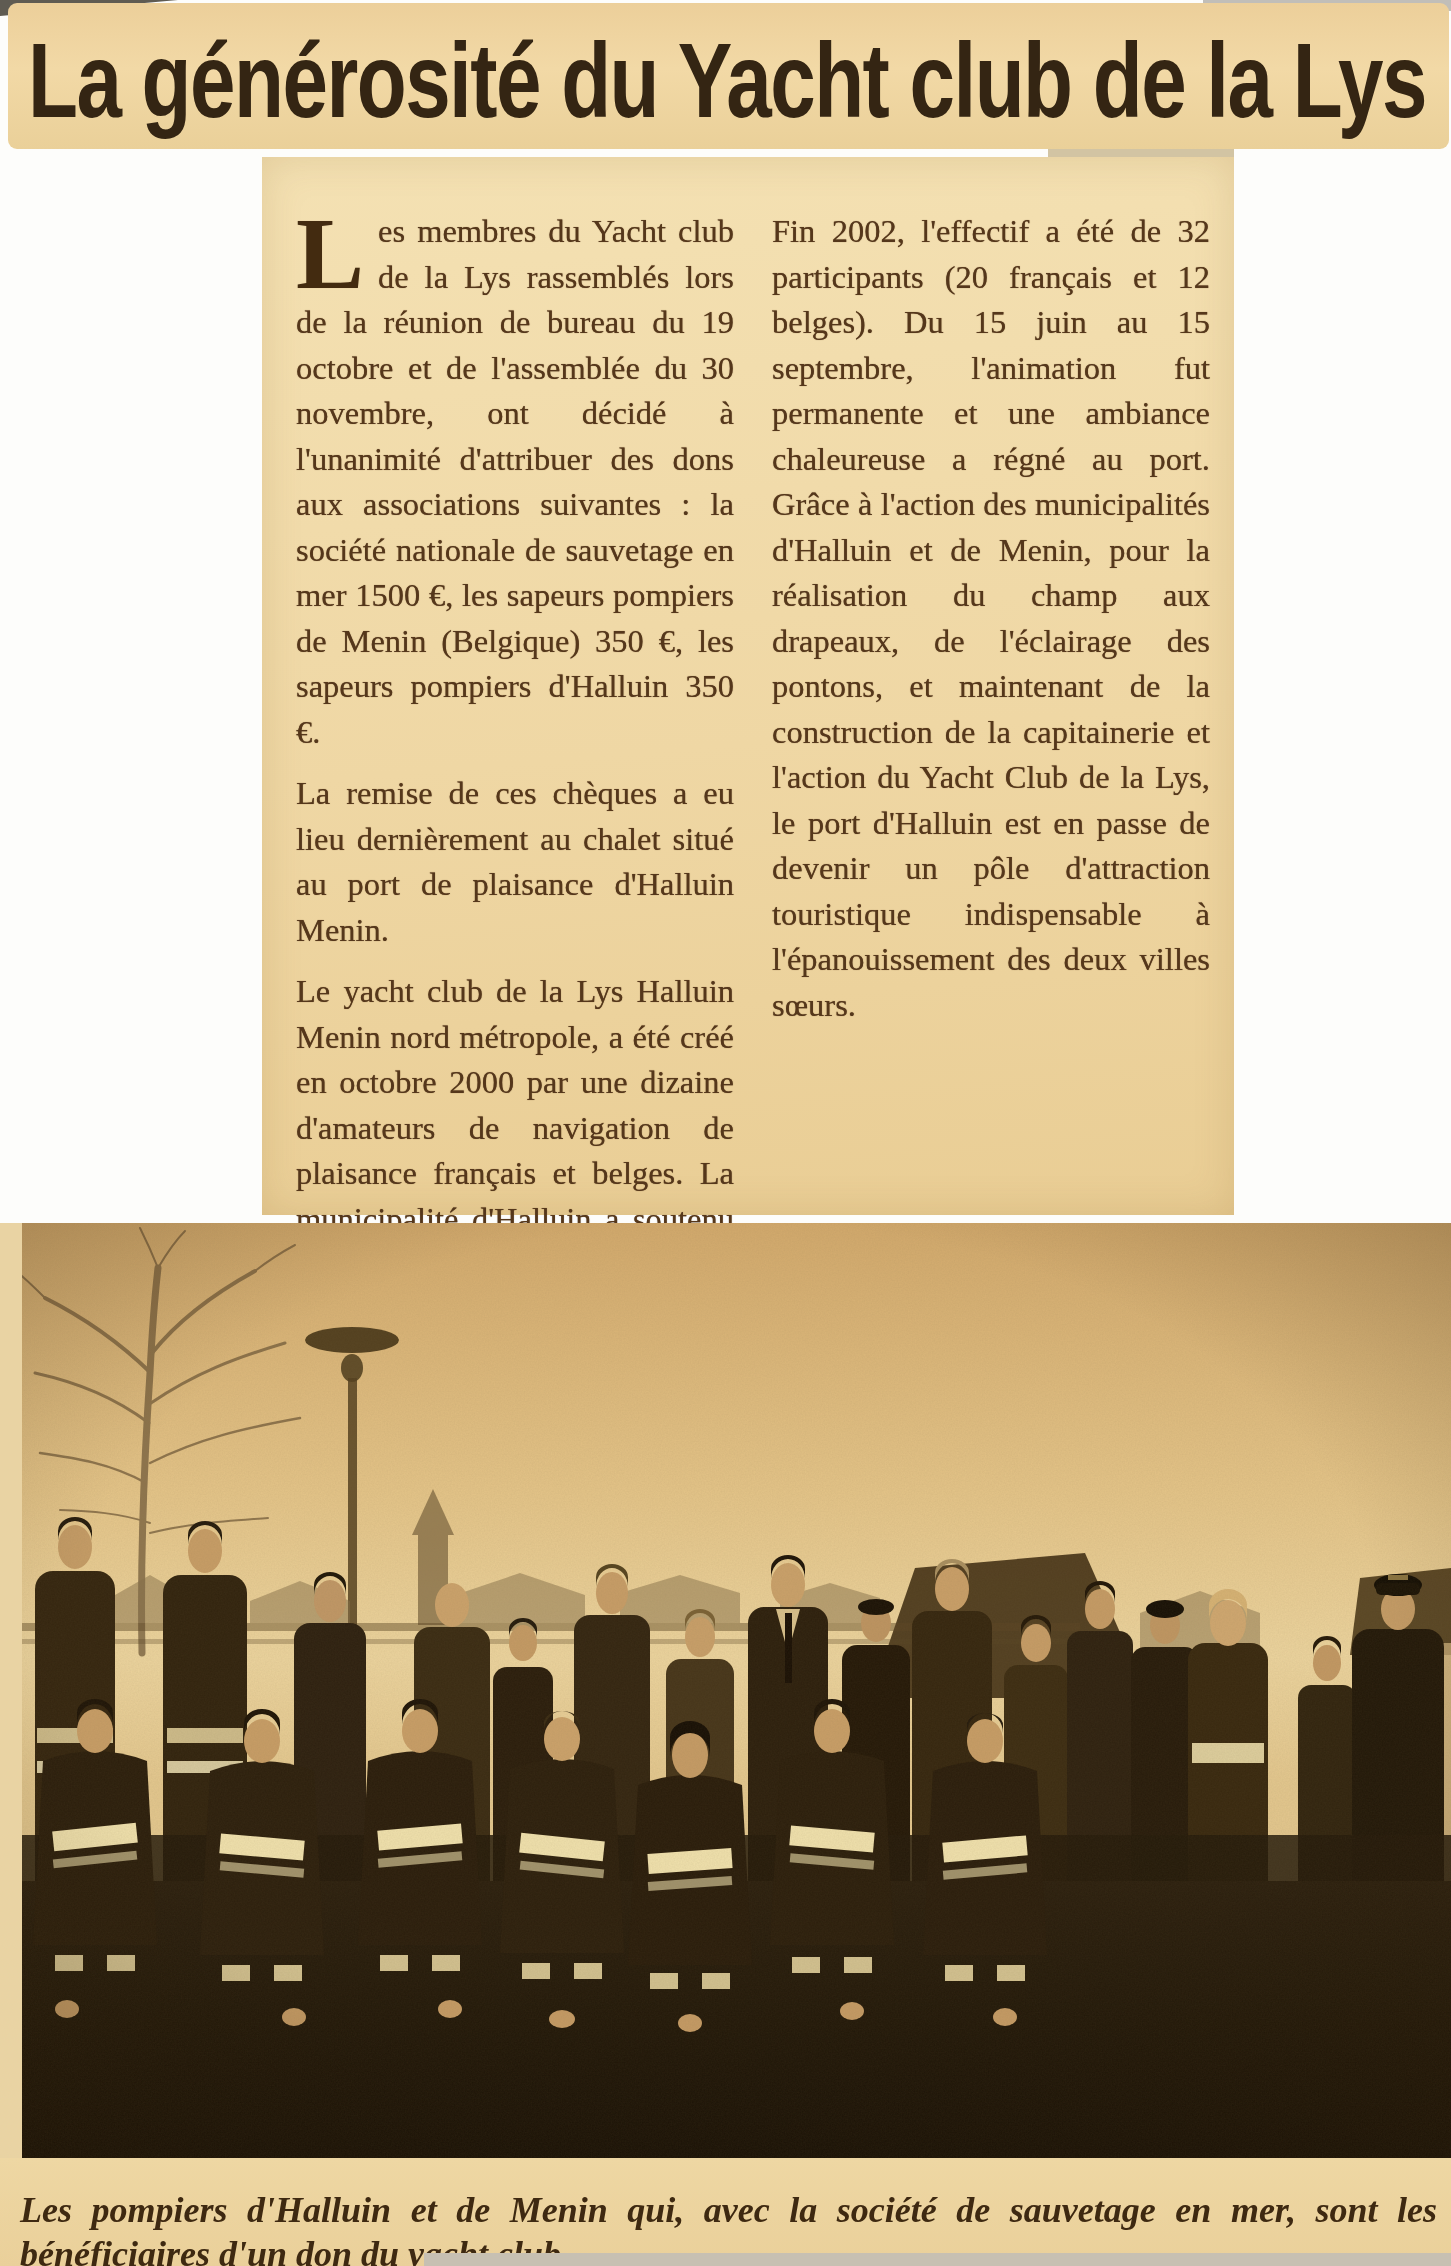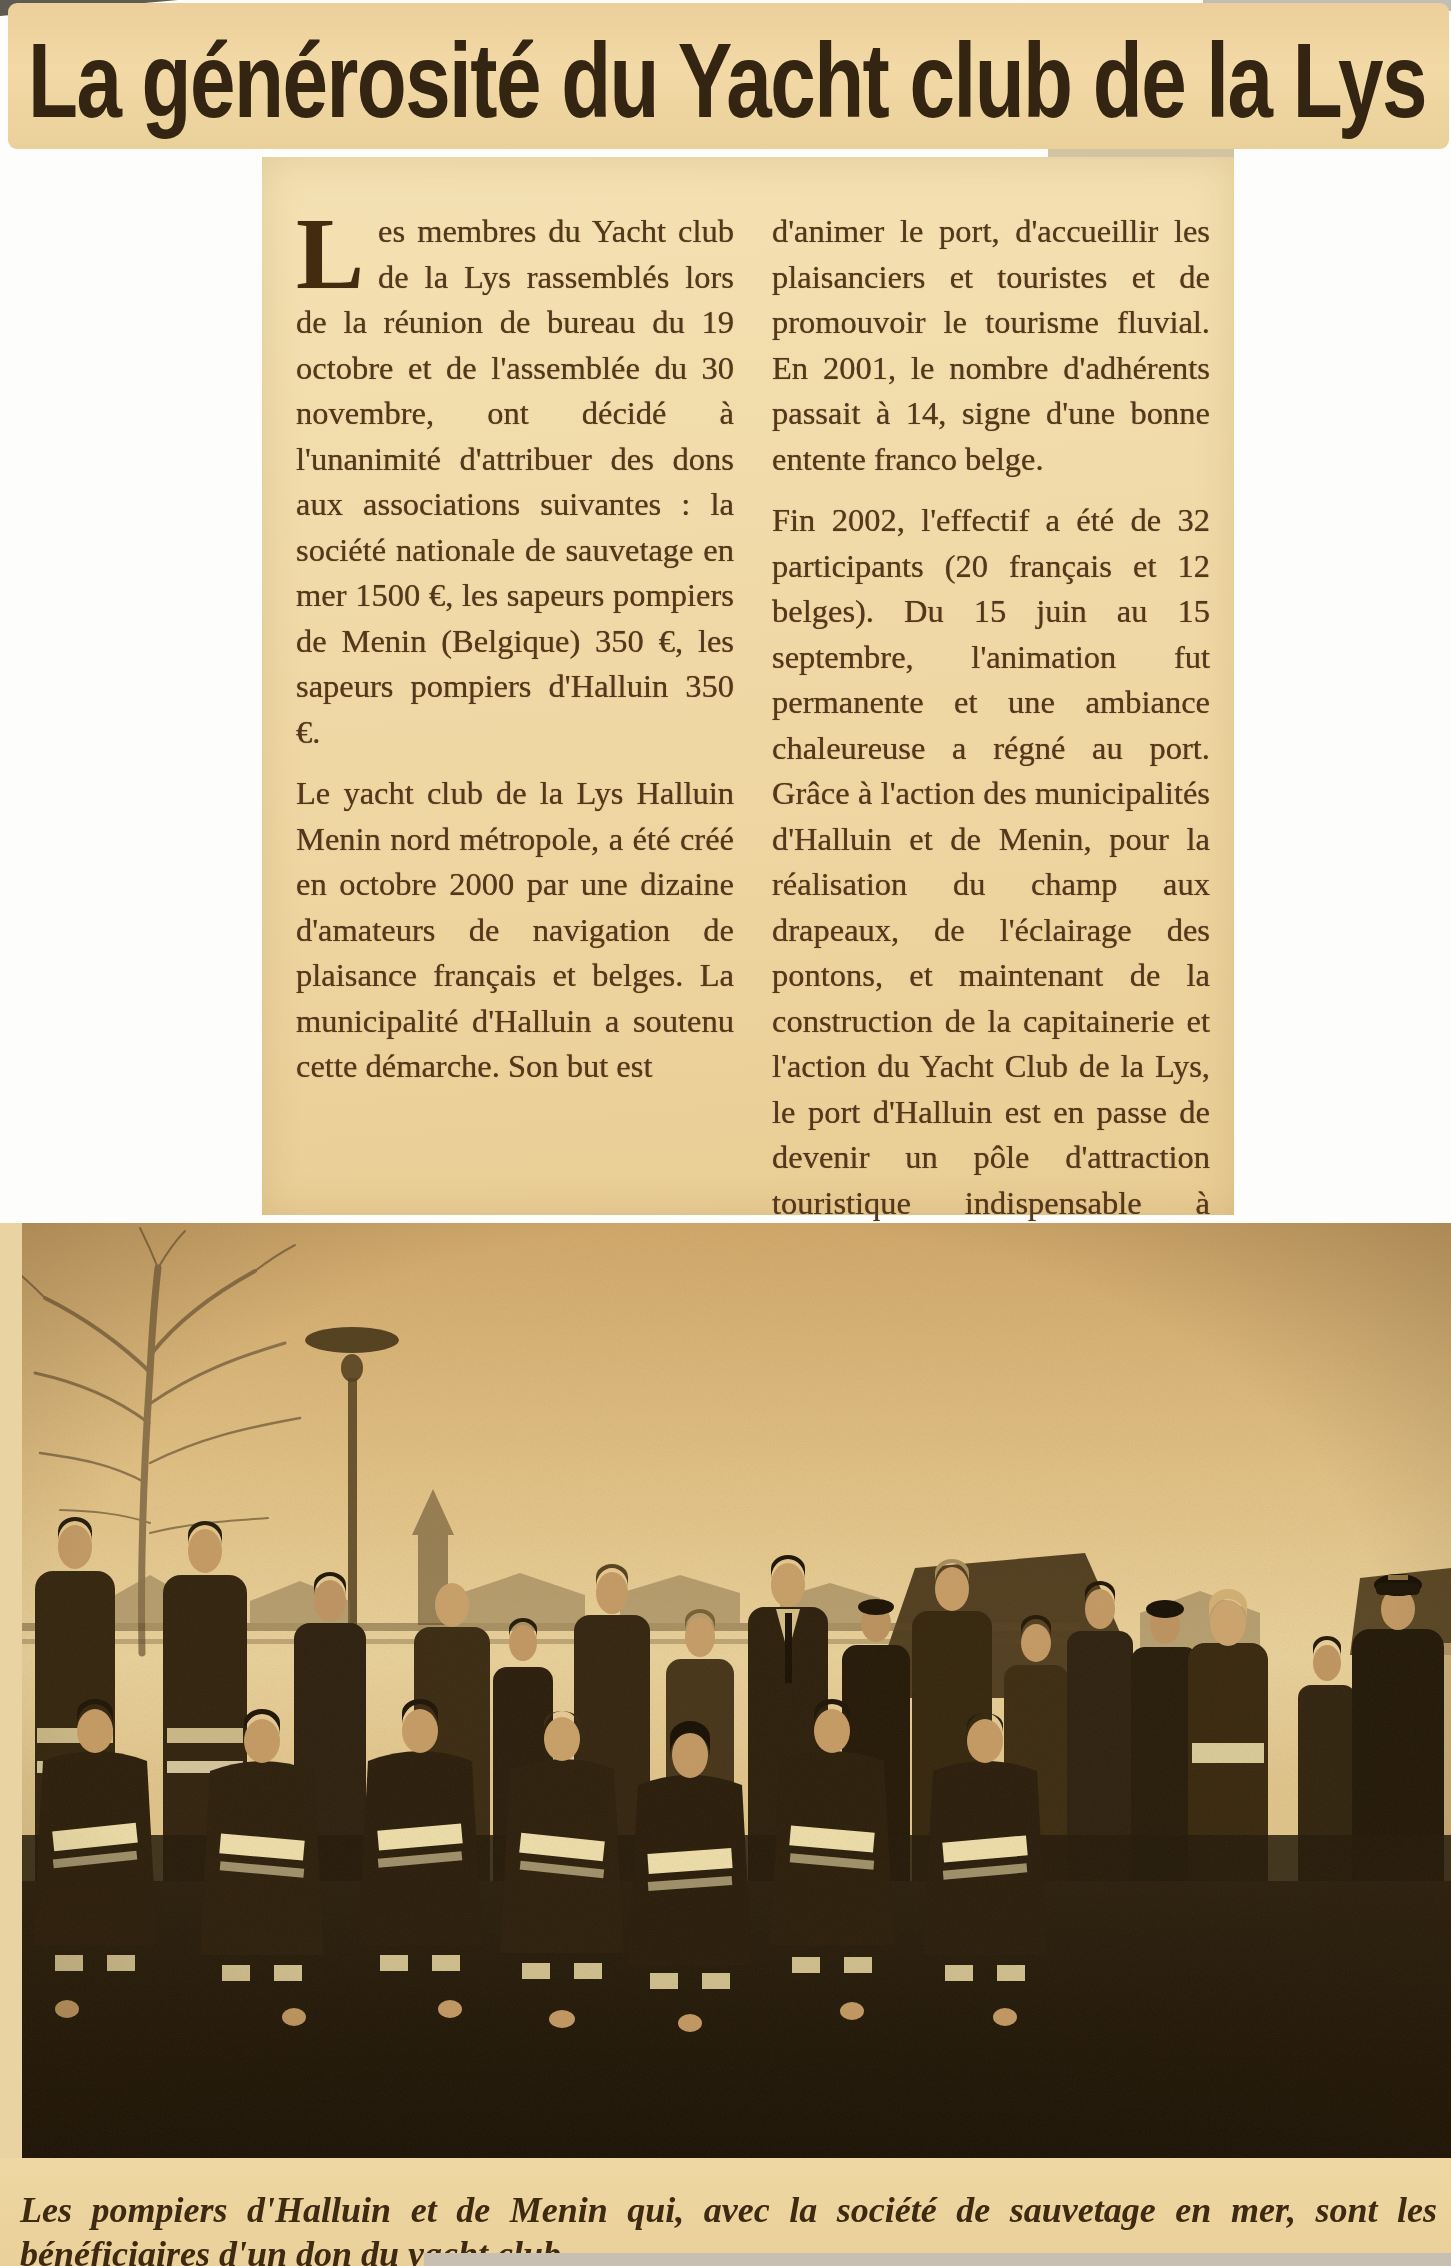--- a/index.html
+++ b/index.html
@@ -50,24 +50,24 @@
     <svg class="headline-svg" viewBox="0 0 1441 146" preserveAspectRatio="none">
       <text x="20" y="114" font-size="106" textLength="1398" lengthAdjust="spacingAndGlyphs">La générosité du Yacht club de la Lys</text>
     </svg>
   </header>
   <div class="artifact-under-headline"></div>
 
   <section class="article">
     <div class="article-cols">
       <div class="col">
         <p><span class="dropcap">L</span><span>es membres du Yacht club de la Lys rassemblés lors de la réunion de bureau du 19 octobre et de l'assemblée du 30 novembre, ont décidé à l'unanimité d'attribuer des dons aux associations suivantes : la société nationale de sauvetage en mer 1500 €, les sapeurs pompiers de Menin (Belgique) 350 €, les sapeurs pompiers d'Halluin 350 €.</span></p>
+        <p>La remise de ces chèques a eu lieu dernièrement au chalet situé au port de plaisance d'Halluin Menin.</p>
         <p>Le yacht club de la Lys Halluin Menin nord métropole, a été créé en octobre 2000 par une dizaine d'amateurs de navigation de plaisance français et belges. La municipalité d'Halluin a soutenu cette démarche. Son but est</p>
       </div>
       <div class="col">
-        <p>d'animer le port, d'accueillir les plaisanciers et touristes et de promouvoir le tourisme fluvial. En 2001, le nombre d'adhérents passait à 14, signe d'une bonne entente franco belge.</p>
         <p>Fin 2002, l'effectif a été de 32 participants (20 français et 12 belges). Du 15 juin au 15 septembre, l'animation fut permanente et une ambiance chaleureuse a régné au port. Grâce à l'action des municipalités d'Halluin et de Menin, pour la réalisation du champ aux drapeaux, de l'éclairage des pontons, et maintenant de la construction de la capitainerie et l'action du Yacht Club de la Lys, le port d'Halluin est en passe de devenir un pôle d'attraction touristique indispensable à l'épanouissement des deux villes sœurs.</p>
       </div>
     </div>
   </section>
 
   <figure class="photo">
     <svg viewBox="0 0 1451 935" preserveAspectRatio="none">
       <defs>
         <linearGradient id="sky" x1="0" y1="0" x2="0" y2="1">
           <stop offset="0" stop-color="#d2a96c"></stop>

